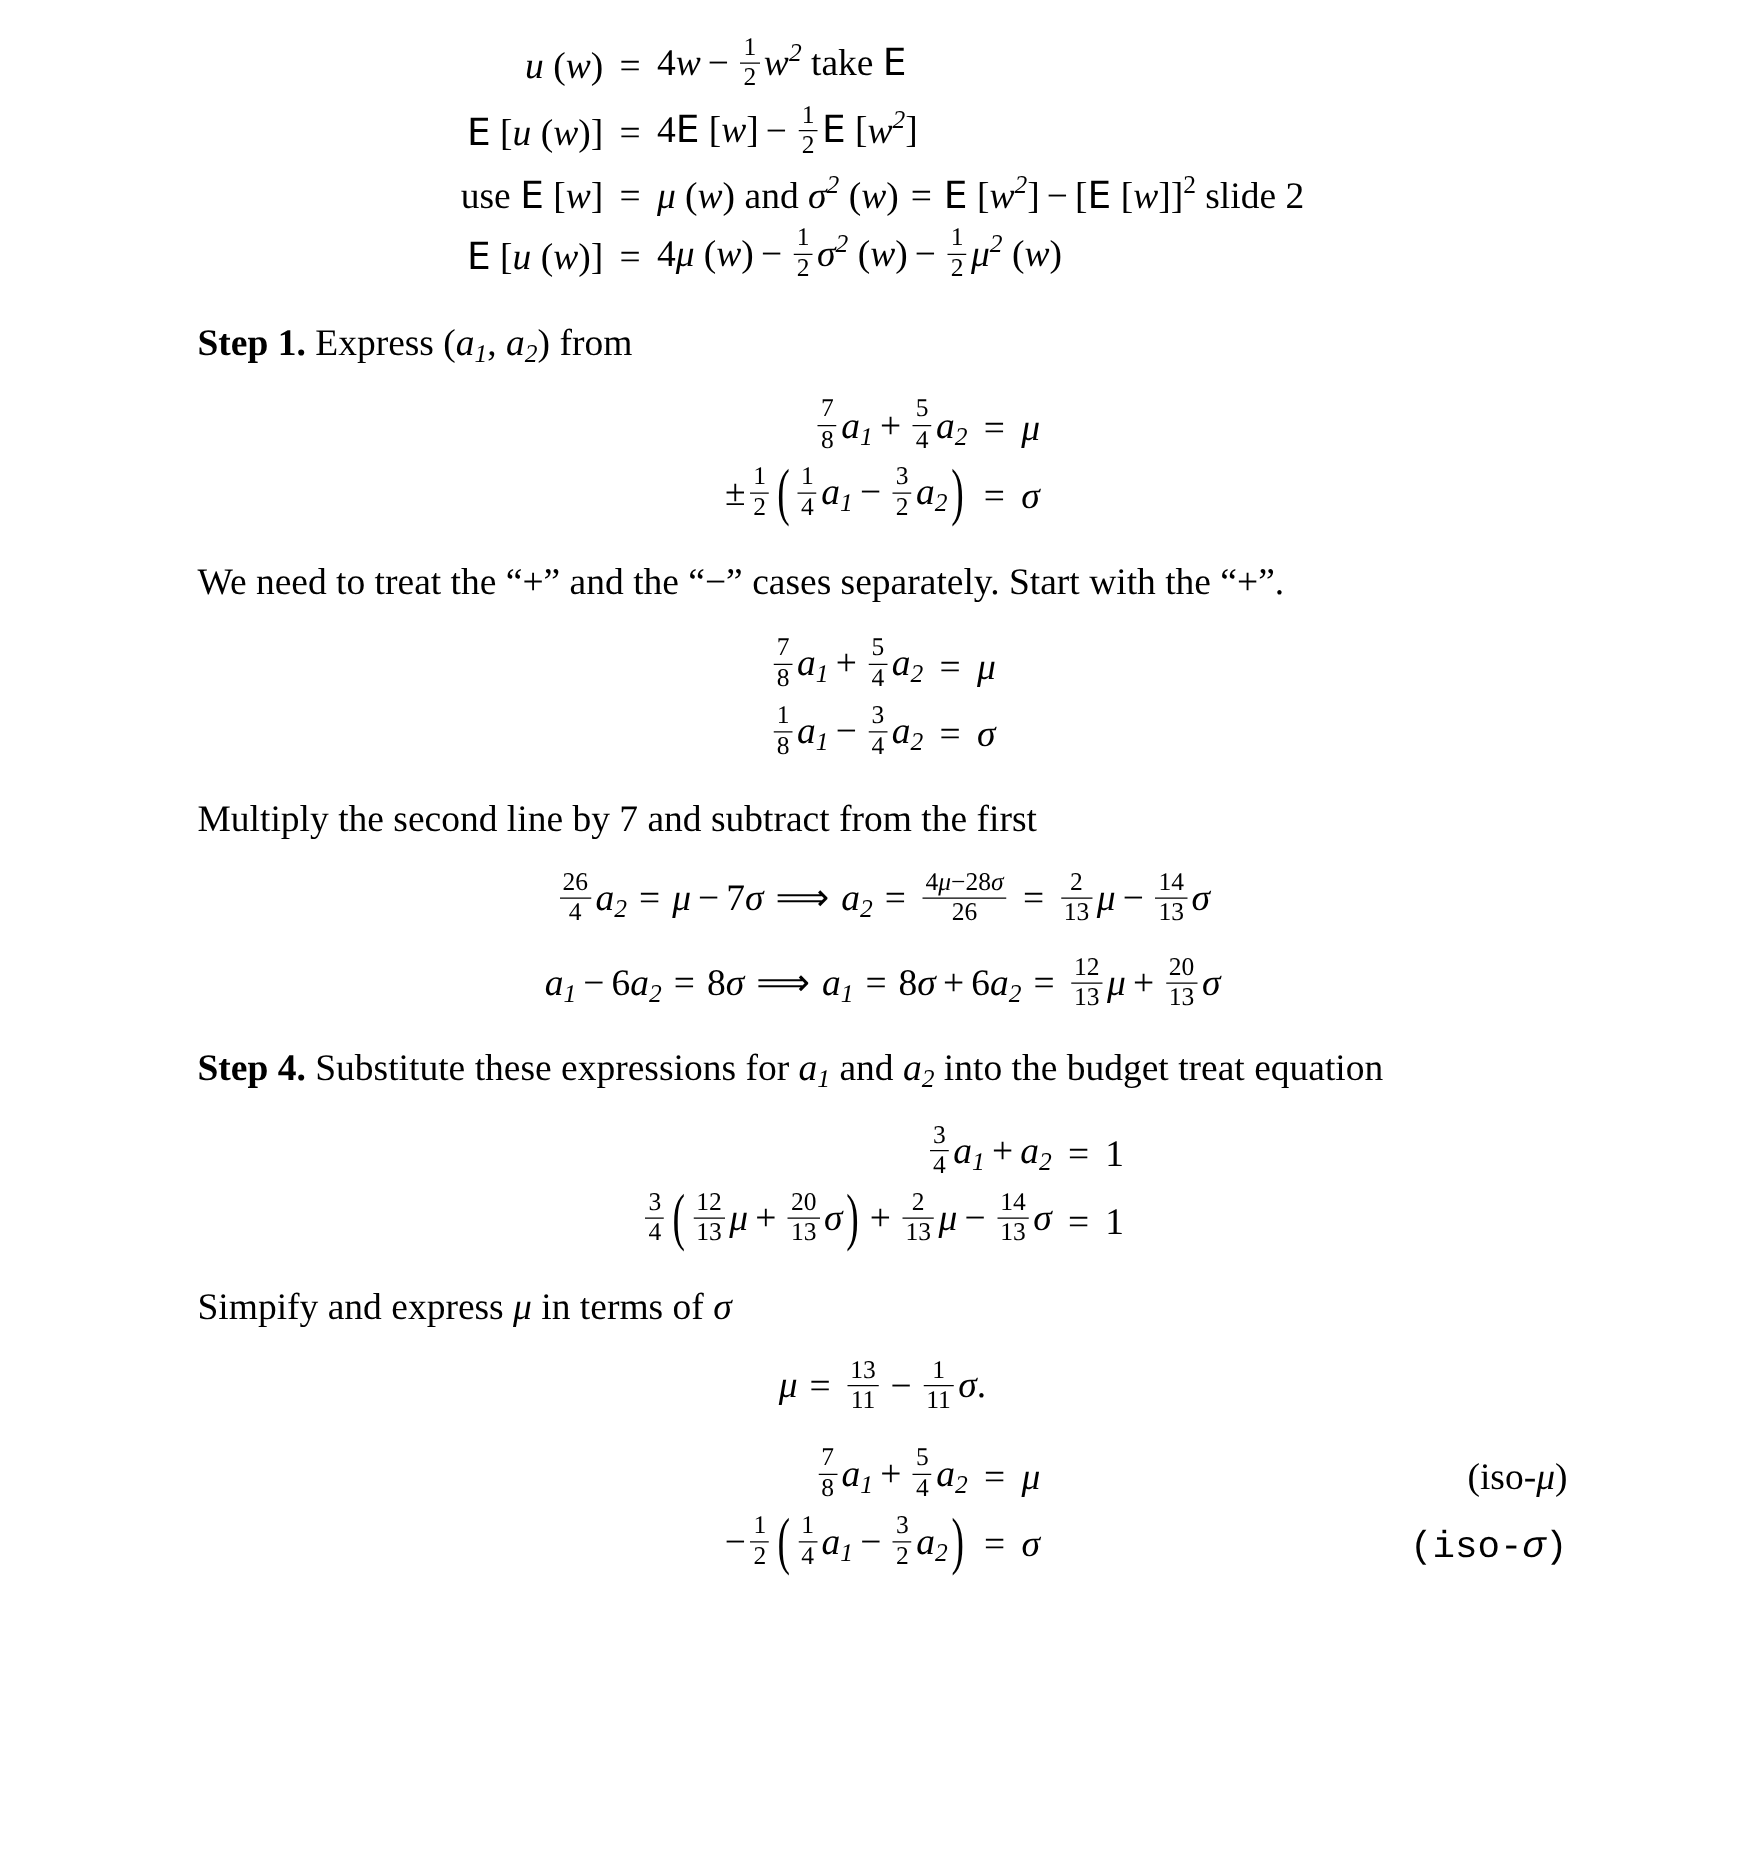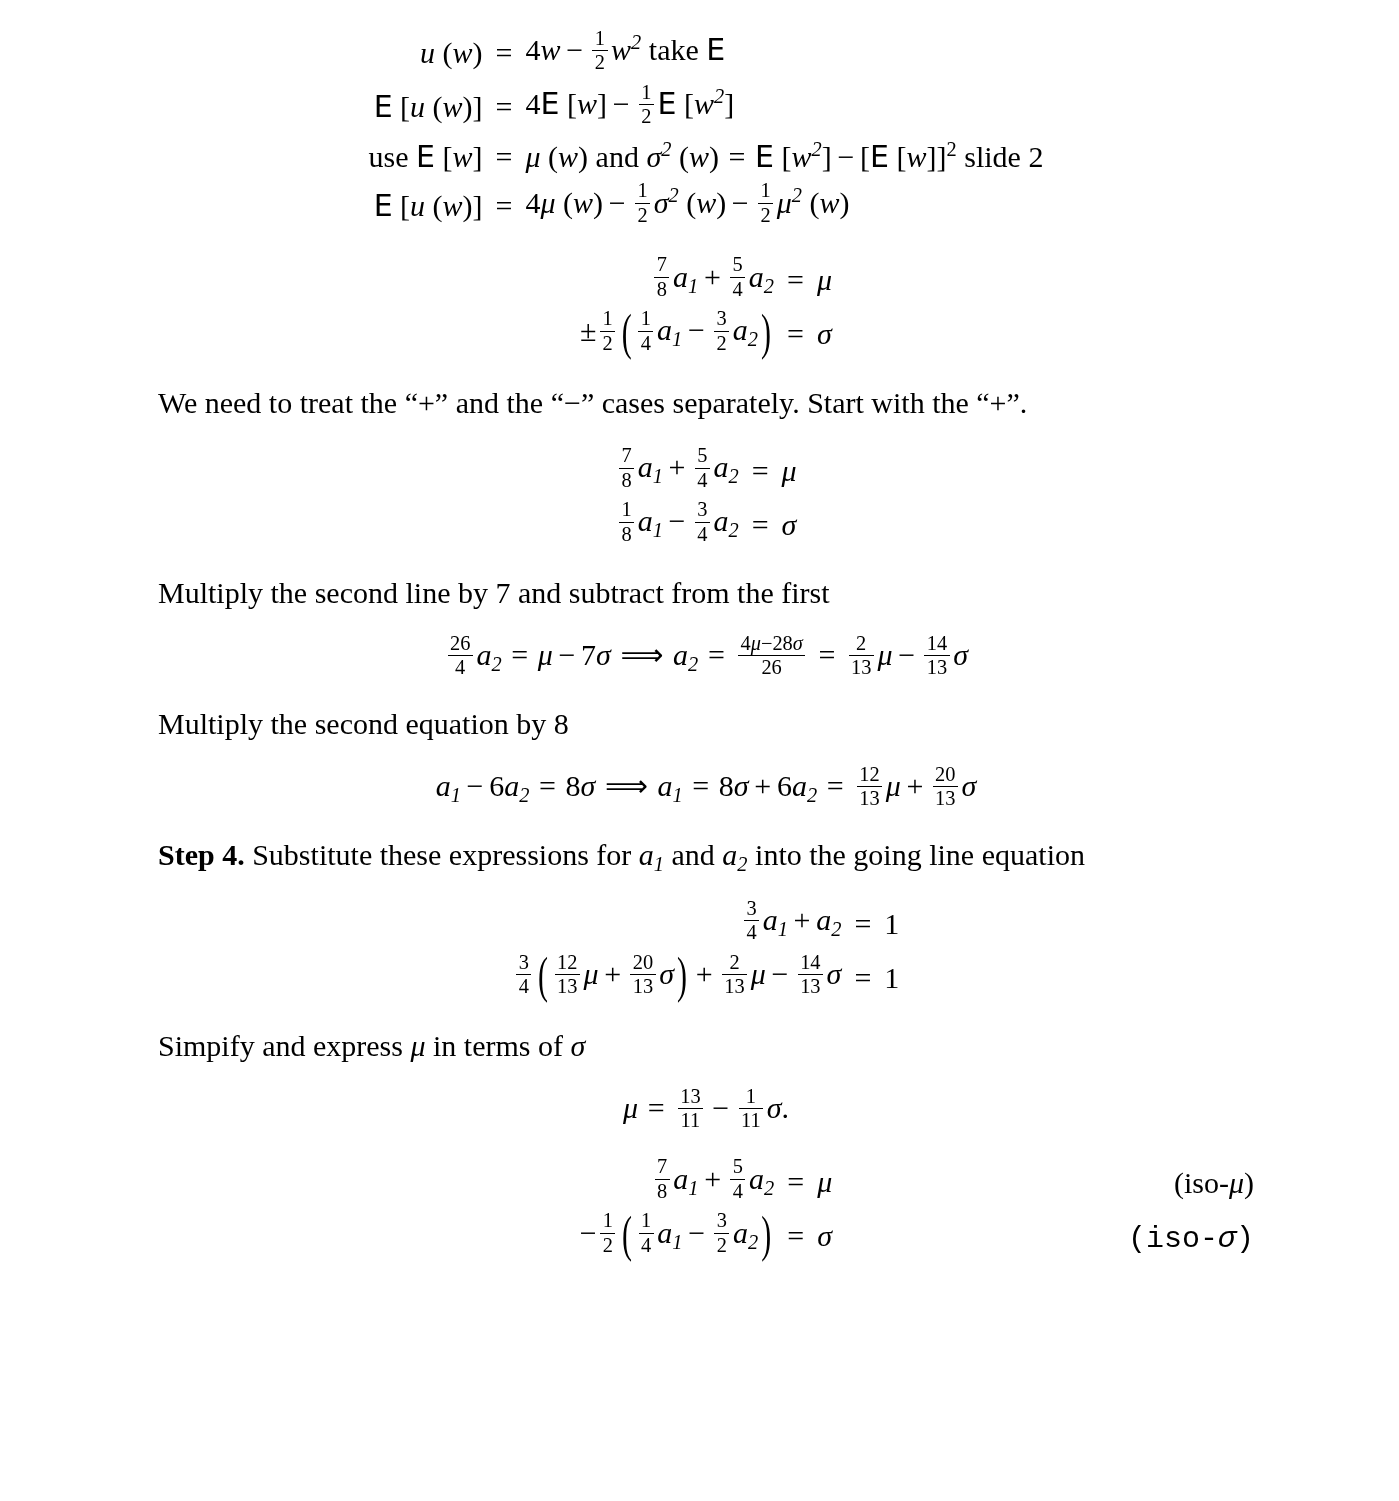--- a/index.html
+++ b/index.html
@@ -56,20 +56,21 @@
             <span class="cr"><span class="mn">4</span><span class="msf">E</span><span class="mt"> [</span><span class="mv">w</span><span class="mt">]</span><span class="mo">−</span><span class="mf"><span class="fn">1</span><span class="fd">2</span></span><span class="msf">E</span><span class="mt"> [</span><span class="mv">w<span class="msup">2</span></span><span class="mt">]</span></span>
           </span><span class="eqrow">
             <span class="cl"><span class="mt">use </span><span class="msf">E</span><span class="mt"> [</span><span class="mv">w</span><span class="mt">]</span></span>
             <span class="cm">=</span>
             <span class="cr"><span class="mv">μ</span><span class="mt"> (</span><span class="mv">w</span><span class="mt">)</span><span class="mt"> and </span><span class="mv">σ<span class="msup">2</span></span><span class="mt"> (</span><span class="mv">w</span><span class="mt">)</span><span class="mrel">=</span><span class="msf">E</span><span class="mt"> [</span><span class="mv">w<span class="msup">2</span></span><span class="mt">]</span><span class="mo">−</span><span class="mt">[</span><span class="msf">E</span><span class="mt"> [</span><span class="mv">w</span><span class="mt">]</span><span class="mt">]<span class="msup">2</span></span><span class="mt"> slide 2</span></span>
           </span><span class="eqrow">
             <span class="cl"><span class="msf">E</span><span class="mt"> [</span><span class="mv">u</span><span class="mt"> (</span><span class="mv">w</span><span class="mt">)]</span></span>
             <span class="cm">=</span>
             <span class="cr"><span class="mn">4</span><span class="mv">μ</span><span class="mt"> (</span><span class="mv">w</span><span class="mt">)</span><span class="mo">−</span><span class="mf"><span class="fn">1</span><span class="fd">2</span></span><span class="mv">σ<span class="msup">2</span></span><span class="mt"> (</span><span class="mv">w</span><span class="mt">)</span><span class="mo">−</span><span class="mf"><span class="fn">1</span><span class="fd">2</span></span><span class="mv">μ<span class="msup">2</span></span><span class="mt"> (</span><span class="mv">w</span><span class="mt">)</span></span>
           </span></span></div>
+      <div class="block para"><span class="mb">Step 1.</span><span class="mt"> Express (</span><span class="mv">a<span class="msub">1</span></span><span class="mt">, </span><span class="mv">a<span class="msub">2</span></span><span class="mt">) from</span></div>
       <div class="block eqrows"><span class="eqtable"><span class="eqrow">
             <span class="cl"><span class="mf"><span class="fn">7</span><span class="fd">8</span></span><span class="mv">a<span class="msub">1</span></span><span class="mo">+</span><span class="mf"><span class="fn">5</span><span class="fd">4</span></span><span class="mv">a<span class="msub">2</span></span></span>
             <span class="cm">=</span>
             <span class="cr"><span class="mv">μ</span></span>
           </span><span class="eqrow">
             <span class="cl"><span class="mn">±</span><span class="mf"><span class="fn">1</span><span class="fd">2</span></span><span class="bp">(</span><span class="mf"><span class="fn">1</span><span class="fd">4</span></span><span class="mv">a<span class="msub">1</span></span><span class="mo">−</span><span class="mf"><span class="fn">3</span><span class="fd">2</span></span><span class="mv">a<span class="msub">2</span></span><span class="bp">)</span></span>
             <span class="cm">=</span>
             <span class="cr"><span class="mv">σ</span></span>
           </span></span></div>
       <div class="block para"><span class="mt">We need to treat the “+” and the “−” cases separately. Start with the “+”.</span></div>
@@ -77,23 +78,22 @@
             <span class="cl"><span class="mf"><span class="fn">7</span><span class="fd">8</span></span><span class="mv">a<span class="msub">1</span></span><span class="mo">+</span><span class="mf"><span class="fn">5</span><span class="fd">4</span></span><span class="mv">a<span class="msub">2</span></span></span>
             <span class="cm">=</span>
             <span class="cr"><span class="mv">μ</span></span>
           </span><span class="eqrow">
             <span class="cl"><span class="mf"><span class="fn">1</span><span class="fd">8</span></span><span class="mv">a<span class="msub">1</span></span><span class="mo">−</span><span class="mf"><span class="fn">3</span><span class="fd">4</span></span><span class="mv">a<span class="msub">2</span></span></span>
             <span class="cm">=</span>
             <span class="cr"><span class="mv">σ</span></span>
           </span></span></div>
       <div class="block para"><span class="mt">Multiply the second line by 7 and subtract from the first</span></div>
       <div class="block eq"><span class="eqline"><span class="mf"><span class="fn">26</span><span class="fd">4</span></span><span class="mv">a<span class="msub">2</span></span><span class="mrel">=</span><span class="mv">μ</span><span class="mo">−</span><span class="mn">7</span><span class="mv">σ</span><span class="mrel arr">⟹</span><span class="mv">a<span class="msub">2</span></span><span class="mrel">=</span><span class="mf"><span class="fn"><span class="mn">4</span><span class="mv">μ</span><span class="mt">−</span><span class="mn">28</span><span class="mv">σ</span></span><span class="fd">26</span></span><span class="mrel">=</span><span class="mf"><span class="fn">2</span><span class="fd">13</span></span><span class="mv">μ</span><span class="mo">−</span><span class="mf"><span class="fn">14</span><span class="fd">13</span></span><span class="mv">σ</span></span></div>
-      <div class="block para"><span class="mt">Multiply the second equation by 8</span></div>
       <div class="block eq"><span class="eqline"><span class="mv">a<span class="msub">1</span></span><span class="mo">−</span><span class="mn">6</span><span class="mv">a<span class="msub">2</span></span><span class="mrel">=</span><span class="mn">8</span><span class="mv">σ</span><span class="mrel arr">⟹</span><span class="mv">a<span class="msub">1</span></span><span class="mrel">=</span><span class="mn">8</span><span class="mv">σ</span><span class="mo">+</span><span class="mn">6</span><span class="mv">a<span class="msub">2</span></span><span class="mrel">=</span><span class="mf"><span class="fn">12</span><span class="fd">13</span></span><span class="mv">μ</span><span class="mo">+</span><span class="mf"><span class="fn">20</span><span class="fd">13</span></span><span class="mv">σ</span></span></div>
-      <div class="block para"><span class="mb">Step 4.</span><span class="mt"> Substitute these expressions for </span><span class="mv">a<span class="msub">1</span></span><span class="mt"> and </span><span class="mv">a<span class="msub">2</span></span><span class="mt"> into the going line equation</span></div>
+      <div class="block para"><span class="mb">Step 4.</span><span class="mt"> Substitute these expressions for </span><span class="mv">a<span class="msub">1</span></span><span class="mt"> and </span><span class="mv">a<span class="msub">2</span></span><span class="mt"> into the budget treat equation</span></div>
       <div class="block eqrows"><span class="eqtable"><span class="eqrow">
             <span class="cl"><span class="mf"><span class="fn">3</span><span class="fd">4</span></span><span class="mv">a<span class="msub">1</span></span><span class="mo">+</span><span class="mv">a<span class="msub">2</span></span></span>
             <span class="cm">=</span>
             <span class="cr"><span class="mn">1</span></span>
           </span><span class="eqrow">
             <span class="cl"><span class="mf"><span class="fn">3</span><span class="fd">4</span></span><span class="bp">(</span><span class="mf"><span class="fn">12</span><span class="fd">13</span></span><span class="mv">μ</span><span class="mo">+</span><span class="mf"><span class="fn">20</span><span class="fd">13</span></span><span class="mv">σ</span><span class="bp">)</span><span class="mo">+</span><span class="mf"><span class="fn">2</span><span class="fd">13</span></span><span class="mv">μ</span><span class="mo">−</span><span class="mf"><span class="fn">14</span><span class="fd">13</span></span><span class="mv">σ</span></span>
             <span class="cm">=</span>
             <span class="cr"><span class="mn">1</span></span>
           </span></span></div>
       <div class="block para"><span class="mt">Simpify and express </span><span class="mv">μ</span><span class="mt"> in terms of </span><span class="mv">σ</span></div>

